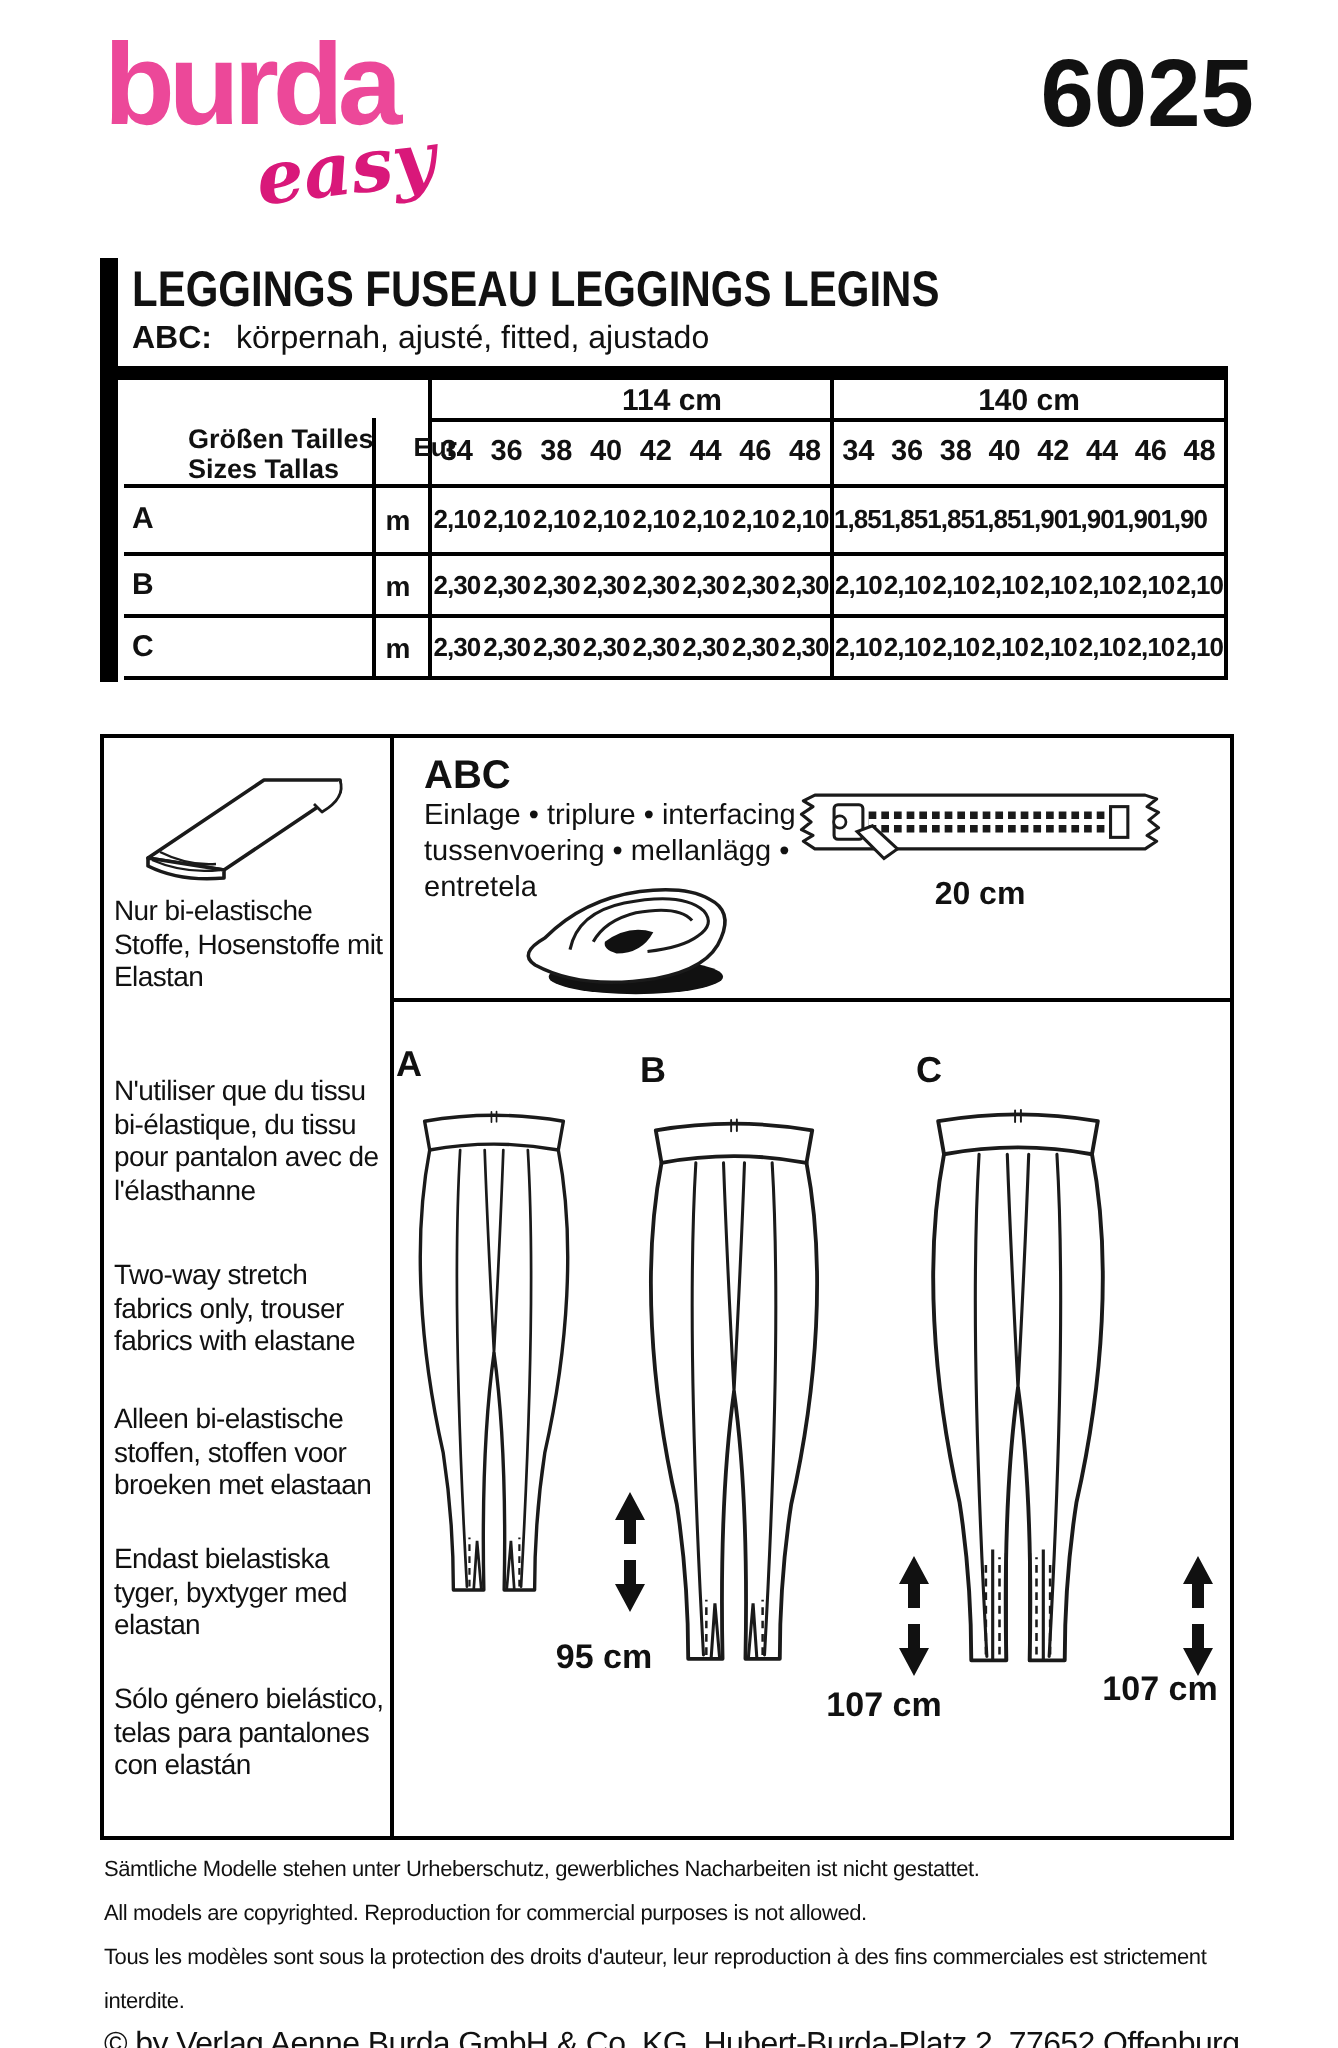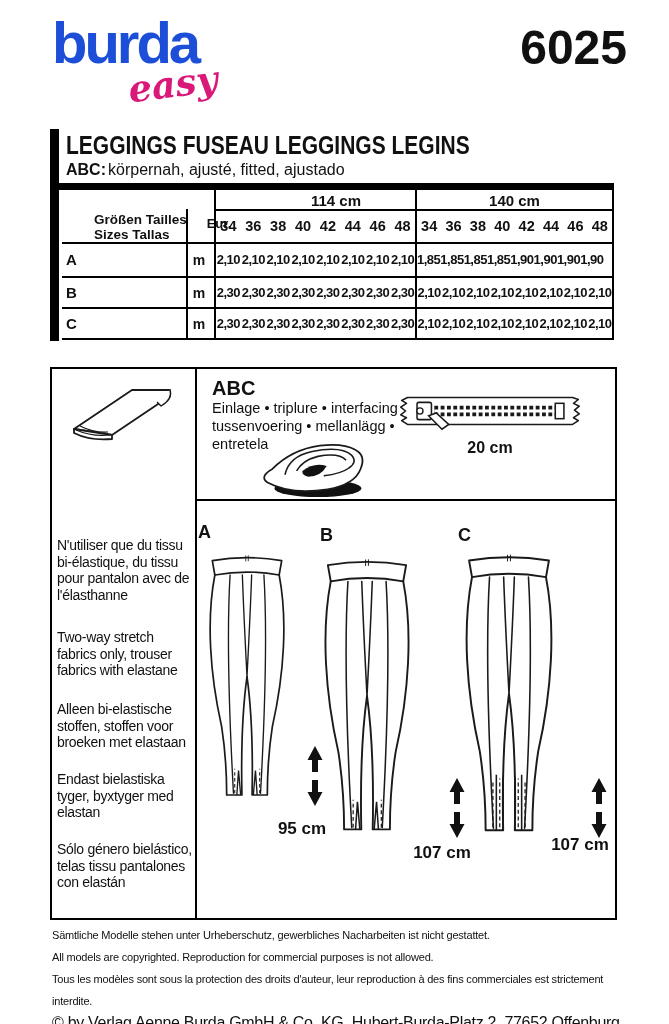--- a/index.html
+++ b/index.html
@@ -4,40 +4,40 @@
 <style>
   html,body{margin:0;padding:0;background:#e8e8e8;}
   .page{
     position:relative; width:669px; height:1024px; margin:0 auto;
     background:#ffffff; overflow:hidden;
     font-family:"Liberation Sans", sans-serif; color:#111;
   }
   
   .logo{position:absolute; left:52px; top:14px; width:220px; height:110px;}
   .logo-burda{
-    font-size:58px; font-weight:bold; letter-spacing:-3px; color:#1d4ed8;
+    font-size:58px; font-weight:bold; letter-spacing:-3px; color:#ec4899;
     line-height:1;
   }
   .logo-easy{
     position:absolute; left:76px; top:48px;
     font-family:"DejaVu Serif", serif; font-style:italic; font-weight:bold;
     font-size:37px; color:#d9187a; transform:rotate(-7deg);
   }
   .pattern-number{
     position:absolute; right:42px; top:20px;
     font-size:48px; font-weight:bold; letter-spacing:0px;
   }
   
   .black-bar{position:absolute; left:50px; top:129px; width:9px; height:212px; background:#000;}
   .title{
     position:absolute; left:66px; top:131px; font-size:25px; font-weight:bold;
     white-space:nowrap; transform:scaleX(.84); transform-origin:left top;
   }
   .subtitle{position:absolute; left:66px; top:161px; font-size:16px; white-space:nowrap;}
-  .subtitle b{margin-right:2px;}
+  .subtitle b{margin-right:12px;}
   
   .stable{position:absolute; left:62px; top:183px; width:552px; height:157px; font-weight:bold;}
   .t-topbar{position:absolute; left:-6px; top:0; width:558px; height:7px; background:#000;}
   .ln{position:absolute; background:#000;}
   .cell{position:absolute;}
   .c-group{height:20px; top:7px; text-align:center; font-size:15px; line-height:21px;}
   .c-rowhead{left:4px; top:29px; font-size:13.5px; line-height:15px;}
   .c-rowhead div{white-space:nowrap;margin-left:28px;}
   .c-eur{left:124px; top:33px; width:28px; text-align:center; font-size:13px;margin-left:19px;}
   .vals{display:flex;}
@@ -236,25 +236,26 @@
         <g stroke="#1a1a1a" stroke-width="1.8" fill="#fff" stroke-linejoin="round">
           <path d="M10,52 L68,13 L106,13 L106,19 L48,58 Z"></path>
           <path d="M10,52 L10,56 Q26,64 48,62 L48,58 L10,52 Z"></path>
           <path d="M12,53 q16,7 34,5" fill="none" stroke-width="1.2"></path>
           <path d="M16,49 q14,7 28,6" fill="none" stroke-width="1.2"></path>
           <path d="M106,13 q3,9 -9,16 l-4,-4" fill="#fff" stroke-width="1.4"></path>
         </g>
       </svg>
     </div>
 
+    <div class="note" style="top:78px">Nur bi-elastische Stoffe, Hosenstoffe mit Elastan</div>
     <div class="note" style="top:168px">N'utiliser que du tissu bi-élastique, du tissu pour pantalon avec de l'élasthanne</div>
     <div class="note" style="top:260px">Two-way stretch fabrics only, trouser fabrics with elastane</div>
     <div class="note" style="top:332px">Alleen bi-elastische stoffen, stoffen voor broeken met elastaan</div>
     <div class="note" style="top:402px">Endast bielastiska tyger, byxtyger med elastan</div>
-    <div class="note" style="top:472px">Sólo género bielástico, telas tissu pantalones con elastán</div>
+    <div class="note" style="top:472px">Sólo género bielástico, telas para pantalones con elastán</div>
 
     <div class="abc-head">ABC</div>
     <div class="interfacing">Einlage • triplure • interfacing • tussenvoering • mellanlägg • entretela</div>
 
     <div class="iron-icon">
       <svg width="118" height="62" viewBox="0 0 120 64">
         <ellipse cx="62" cy="53" rx="45" ry="9" fill="#111"></ellipse>
         <path d="M10,47 Q1,41 15,33 Q35,13 64,9 Q88,6 100,13 Q112,19 106,33 Q100,49 72,54 Q34,60 10,47 Z" fill="#fff" stroke="#1a1a1a" stroke-width="1.8"></path>
         <path d="M28,39 Q32,20 56,15 Q86,9 97,19 Q103,26 94,32 Q86,38 68,40" fill="none" stroke="#1a1a1a" stroke-width="1.6"></path>
         <path d="M40,35 Q46,24 62,20 Q84,16 91,24" fill="none" stroke="#1a1a1a" stroke-width="1.6"></path>

